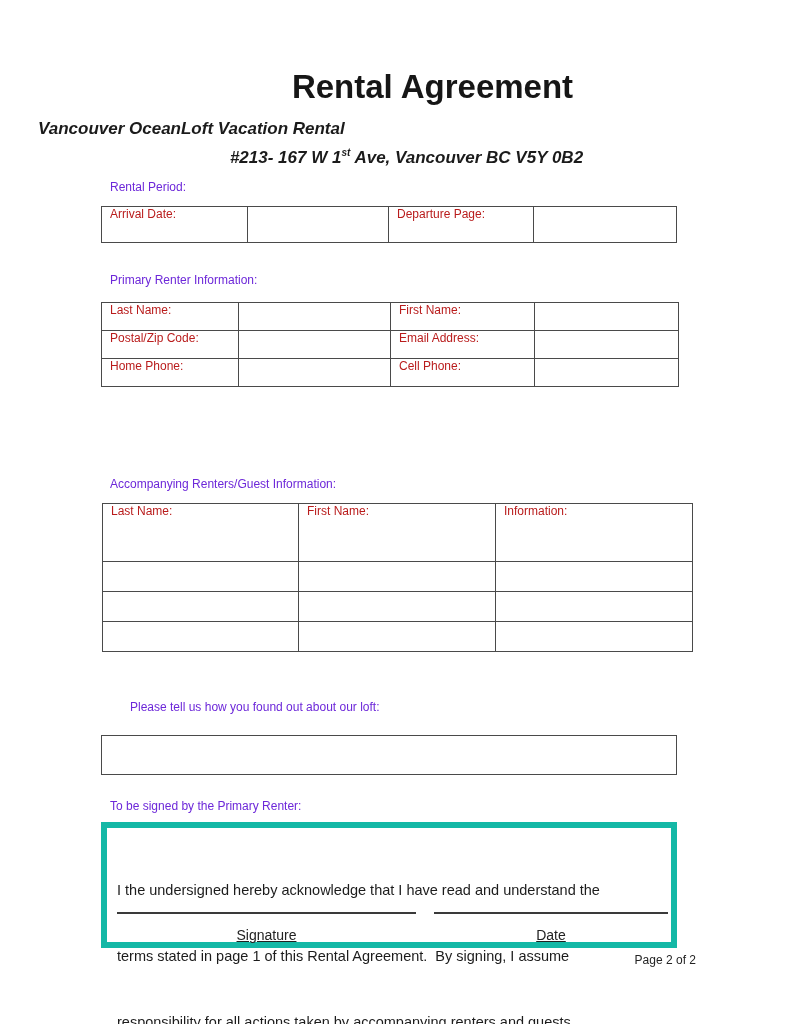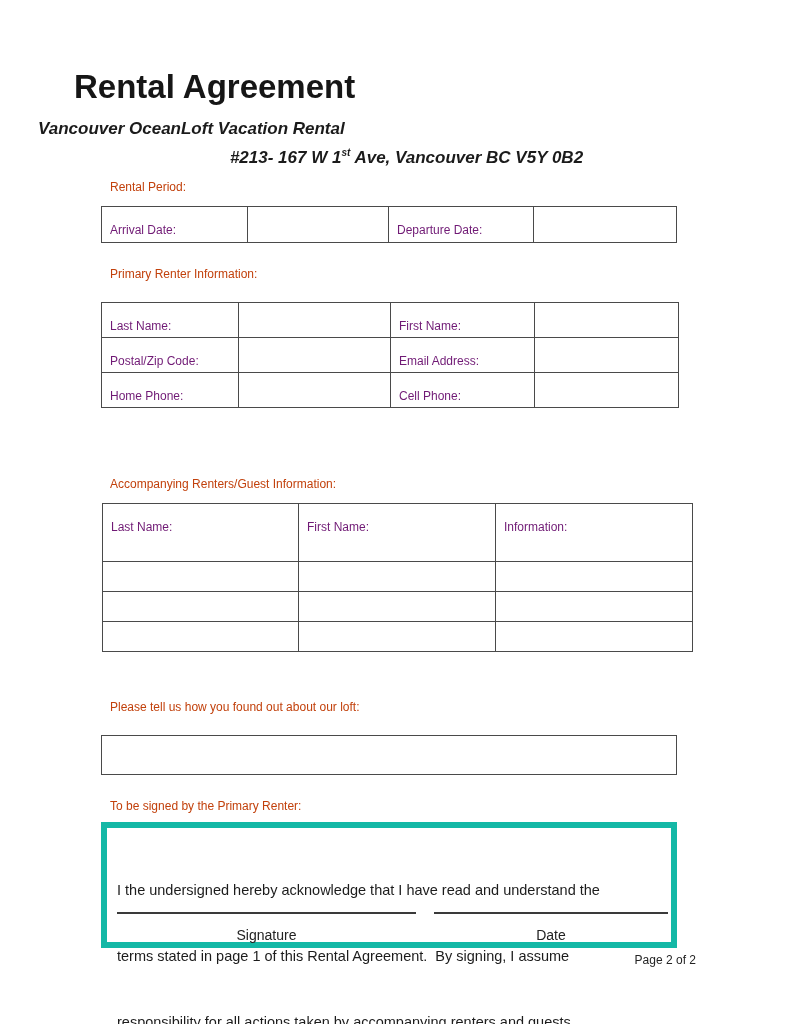--- a/index.html
+++ b/index.html
@@ -15,20 +15,21 @@
     background: #ffffff;
     overflow: hidden;
   }
 
   
   .doc-title {
     position: absolute;
     top: 70px; left: 0;
     width: 791px;
     padding-left: 74px;
+    text-align: center;
     font-size: 33px;
     font-weight: bold;
     letter-spacing: 0px;
     line-height: 1.05;
     color: #161616;
   }
   .doc-subtitle {
     position: absolute;
     top: 119px; left: 0;
     width: 791px;
@@ -54,42 +55,42 @@
     vertical-align: super;
     line-height: 0;
   }
 
   
   .sec-label {
     position: absolute;
     left: 110px;
     font-size: 12px;
     line-height: 14px;
-    color: #c2410c;
+    color: #6d28d9;
     white-space: nowrap;
   }
   #label-rental-period   { top: 180px; }
-  #label-primary-renter  { top: 267px; }
+  #label-primary-renter  { top: 273px; }
   #label-accompanying    { top: 477px; }
-  #label-referral        { top: 700px; }
+  #label-referral        { top: 700px; margin-left: 20px; }
   #label-to-be-signed    { top: 799px; }
 
   
   table {
     position: absolute;
     border-collapse: collapse;
     table-layout: fixed;
   }
   td {
     border: 1px solid #4a4a4a;
     vertical-align: top;
-    padding: 16px 6px 4px 8px;
+    padding: 0 6px 4px 8px;
     font-size: 12px;
     line-height: 14px;
-    color: #701a75;
+    color: #b91c1c;
     overflow: hidden;
   }
   #rental-period-table { top: 206px; left: 101px; }
   #rental-period-table tr { height: 36px; }
 
   #primary-renter-table { top: 302px; left: 101px; }
   #primary-renter-table tr { height: 28px; }
 
   #accompanying-table { top: 503px; left: 102px; }
   #accompanying-table tr.tall { height: 58px; }
@@ -131,20 +132,21 @@
   .sig-labels {
     position: absolute;
     top: 99px; left: 10px;
     display: flex;
     gap: 18px;
   }
   .sig-labels .cap {
     font-size: 14px;
     color: #222222;
     text-align: center;
+    text-decoration: underline;
   }
   .sig-labels .cap.signature { width: 299px; }
   .sig-labels .cap.date      { width: 234px; }
 
   
   .page-number {
     position: absolute;
     top: 953px; left: 586px;
     width: 110px;
     text-align: right;
@@ -166,21 +168,21 @@
     <colgroup>
         <col style="width:146px">
         <col style="width:141px">
         <col style="width:145px">
         <col style="width:143px">
       </colgroup>
     <tbody>
         <tr>
       <td>Arrival Date:</td>
       <td></td>
-      <td>Departure Date:</td>
+      <td>Departure Page:</td>
       <td></td>
     </tr>
   </tbody>
     </table>
 
   <div class="sec-label" id="label-primary-renter">Primary Renter Information:</div>
   <table id="primary-renter-table">
     <colgroup>
         <col style="width:137px">
         <col style="width:152px">

